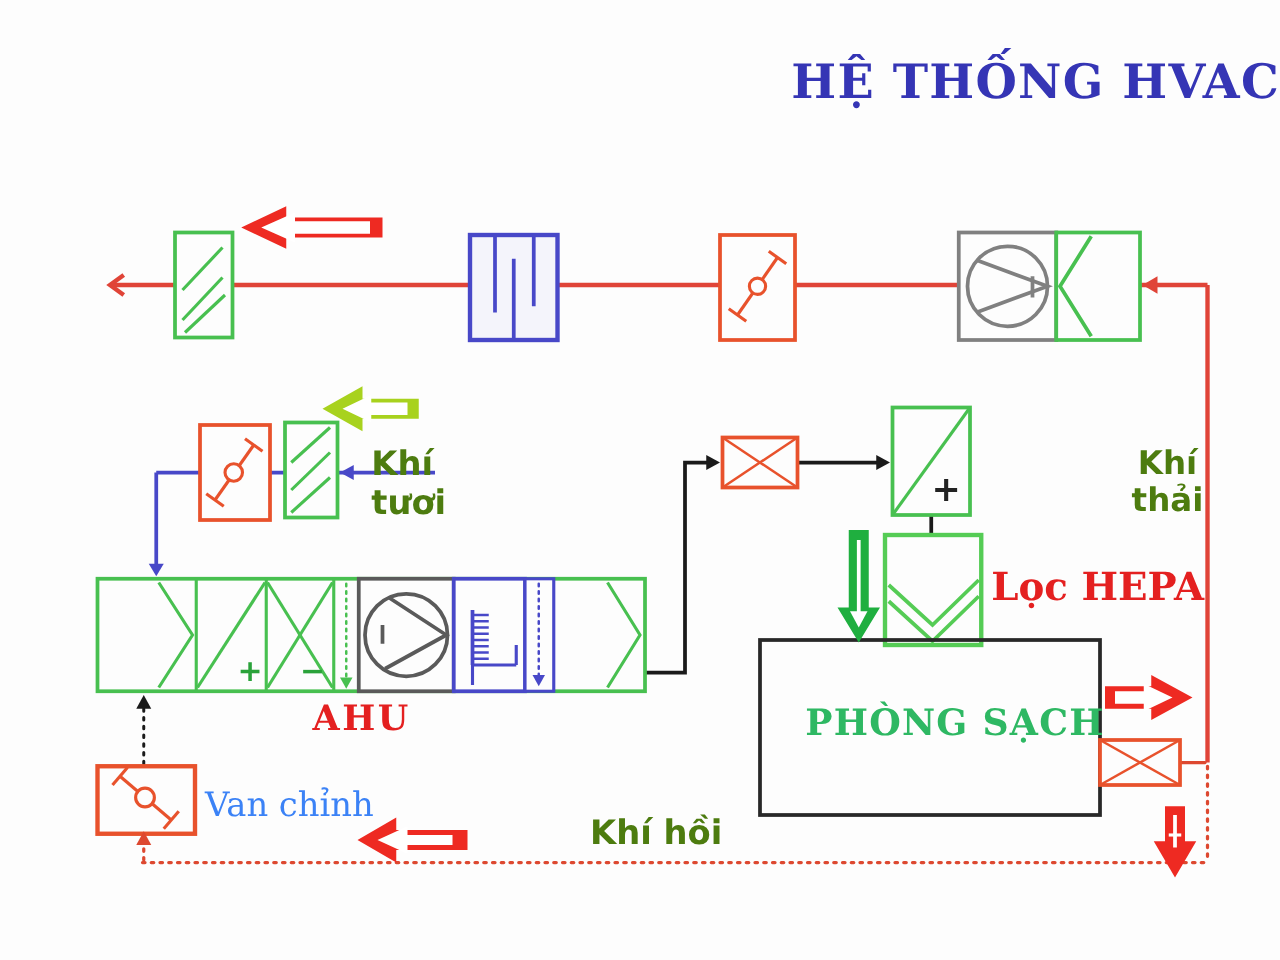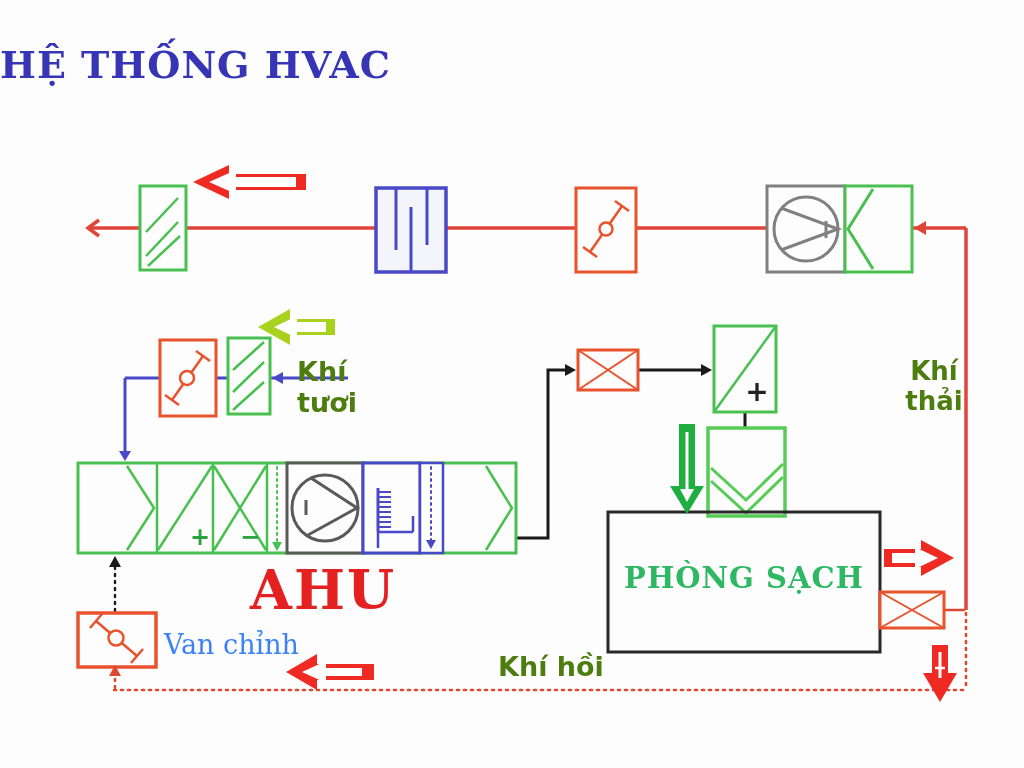--- a/index.html
+++ b/index.html
@@ -1,20 +1,20 @@
 <!DOCTYPE html>
 <html><head>
 <meta charset="utf-8">
 <style>
   html,body{margin:0;padding:0;background:#fdfdfd;}
   #canvas{position:relative;width:1024px;height:768px;background:#fdfdfd;overflow:hidden;
           font-family:"DejaVu Sans",sans-serif;}
   #diagram{position:absolute;left:0;top:0;}
   .lbl{position:absolute;white-space:pre-line;}
-  .title{width:100%;text-align:left;font-family:"DejaVu Serif",serif;font-weight:bold;
+  .title{width:100%;text-align:right;font-family:"DejaVu Serif",serif;font-weight:bold;
          font-size:38px;color:#3535b5;letter-spacing:1px;}
   .dark{font-weight:bold;font-size:27px;color:#4d7c0f;line-height:1.15;}
   .red-serif{font-family:"DejaVu Serif",serif;font-weight:bold;color:#e42020;}
   .green-serif{font-family:"DejaVu Serif",serif;font-weight:bold;color:#2eb863;}
   .blue-serif{font-family:"DejaVu Serif",serif;font-weight:normal;color:#3b82f6;}
   svg text{font-family:"DejaVu Sans",sans-serif;font-weight:bold;}
 </style>
 </head>
 <body>
 
@@ -232,22 +232,23 @@
 
 <div class="lbl title" style="top:42px;left:0;">HỆ THỐNG HVAC</div>
 
 <div class="lbl dark" style="left:297px;top:356px;">Khí
 tươi</div>
 
 
 <div class="lbl dark" style="left:901px;top:357px;width:66px;text-align:center;font-size:26px;">Khí
 thải</div>
 
-<div class="lbl dark" style="left:472px;top:651px;margin-left:26px;">Khí hồi</div>
-
-
-<div class="lbl green-serif" style="left:608px;top:561px;width:272px;text-align:center;font-size:29px;letter-spacing:1px;">PHÒNG SẠCH</div>
-
-<div class="lbl red-serif" style="left:250px;top:558px;font-size:54px;letter-spacing:2px;">AHU</div>
+<div class="lbl dark" style="left:472px;top:651px;">Khí hồi</div>
+
+<div class="lbl red-serif" style="left:793px;top:452px;font-size:31px;">Lọc HEPA</div>
+
+<div class="lbl green-serif" style="left:608px;top:561px;width:272px;text-align:center;font-size:29px;letter-spacing:1px;padding-left:20px;">PHÒNG SẠCH</div>
+
+<div class="lbl red-serif" style="left:250px;top:558px;font-size:28px;letter-spacing:2px;">AHU</div>
 
 <div class="lbl blue-serif" style="left:164px;top:629px;font-size:27px;">Van chỉnh</div>
 
 </div>
 
 </body></html>

